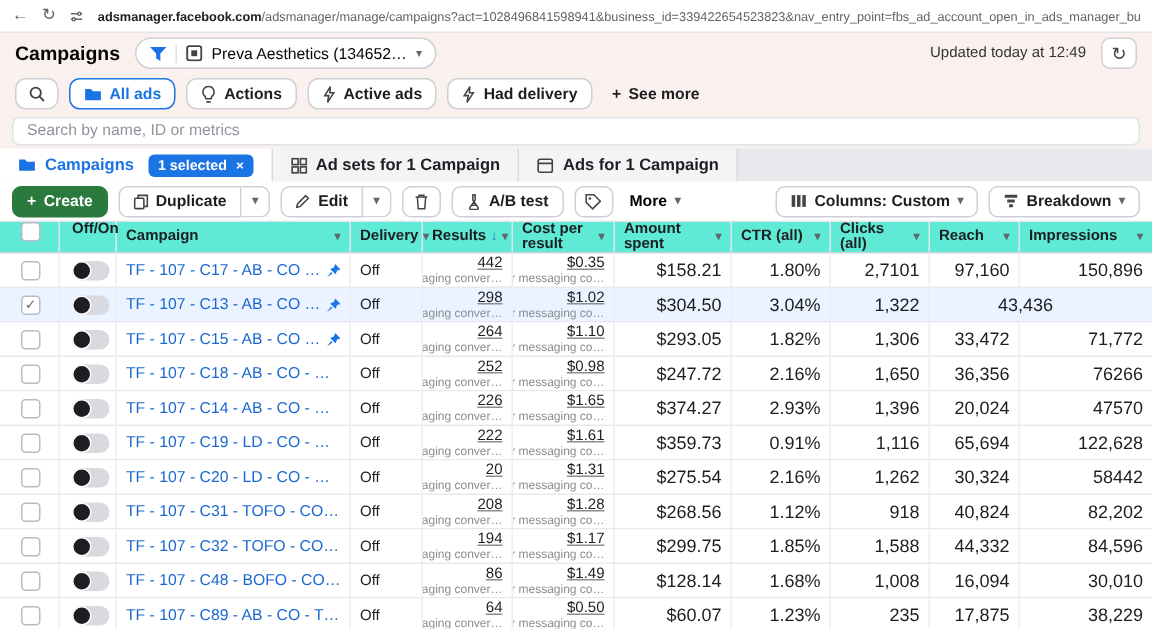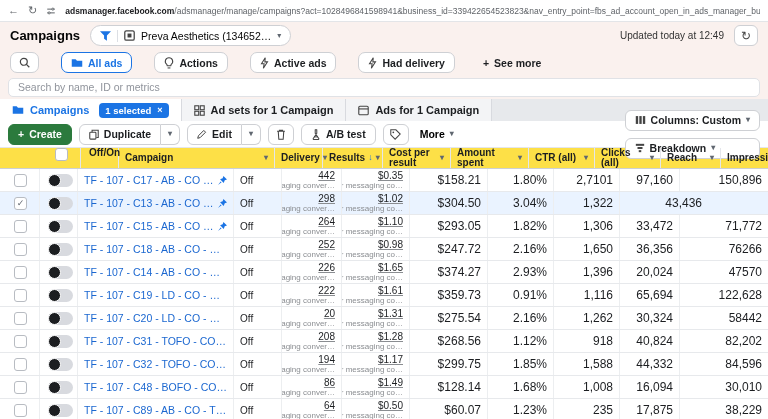--- a/index.html
+++ b/index.html
@@ -27,21 +27,21 @@
     font-size:10.5px; cursor:pointer; }
   .pill-div { width:1px; height:12px; background:#dcdfe4; }
   .caret { font-size:8px; color:#606770; line-height:1; }
   .updated { margin-left:auto; font-size:10px; color:#333; }
   .refresh-btn { width:24px; height:21px; border:1px solid #ced0d4; border-radius:6px;
     background:#fff; font-size:12px; color:#444; display:flex; align-items:center;
     justify-content:center; cursor:pointer; }
 
   
   .filter-row { height:27px; background:#faf1ee; display:flex; align-items:center;
-    padding:0 10px; gap:22px; }
+    padding:0 10px; gap:7px; }
   .chip { height:21px; border:1px solid #ced0d4; background:#fff; border-radius:7px;
     display:flex; align-items:center; gap:5px; padding:0 9px; font-size:10.5px;
     font-weight:bold; color:#1c1e21; cursor:pointer; }
   .chip.icon-only { padding:0 8px; }
   .chip.selected { border-color:#1b74e4; color:#1b74e4; }
   .see-more { border:none; background:none; font-size:10.5px; font-weight:bold;
     color:#1c1e21; display:flex; align-items:center; gap:5px; cursor:pointer; padding:0 6px; }
 
   
   .search-row { height:23px; background:#faf1ee; padding:1px 8px 3px; }
@@ -68,25 +68,25 @@
     font-size:10.5px; font-weight:bold; display:flex; align-items:center; gap:5px;
     padding:0 9px; color:#1c1e21; cursor:pointer; font-family:"Liberation Sans",sans-serif; }
   .btn.green { background:#2b7a3d; border-color:#2b7a3d; color:#fff; }
   .split { display:flex; }
   .split .btn.main { border-radius:6px 0 0 6px; }
   .split .btn.caret-seg { border-left:none; border-radius:0 6px 6px 0; padding:0 7px; }
   .icon-btn { width:26px; justify-content:center; padding:0; }
   .more-btn { border:none; background:none; font-size:10.5px; font-weight:bold;
     display:flex; align-items:center; gap:5px; cursor:pointer; padding:0 4px;
     font-family:"Liberation Sans",sans-serif; }
-  .right-tools { margin-left:auto; display:flex; gap:7px;flex-direction:column; }
+  .right-tools { margin-left:auto; display:flex; gap:7px; }
 
   
-  .thead { display:flex; height:21px; border-bottom:1px solid #ccd0d5; background:#fde047;
-    font-size:10px; font-weight:bold; color:#1c1e21;padding-left:41px; }
+  .thead { display:flex; height:21px; border-bottom:1px solid #ccd0d5; background:#5eead4;
+    font-size:10px; font-weight:bold; color:#1c1e21; }
   .th { display:flex; align-items:center; padding:0 6px; border-right:1px solid #e4e6eb;
     line-height:1.05; cursor:pointer; }
   .th .caret { margin-left:auto; padding-left:3px; }
   .sort-arrow { color:#1b74e4; font-size:9px; margin-left:3px; }
 
   .trow { display:flex; height:23px; border-bottom:1px solid #e7e9ec; background:#fff; }
   .trow.selected { background:#eaf3ff; }
   .cell { height:100%; border-right:1px solid #eceef0; display:flex; flex-direction:column;
     justify-content:center; padding:0 6px; overflow:hidden; }
   .c0 { width:40px; flex:none; align-items:flex-start; padding-left:14px; }

